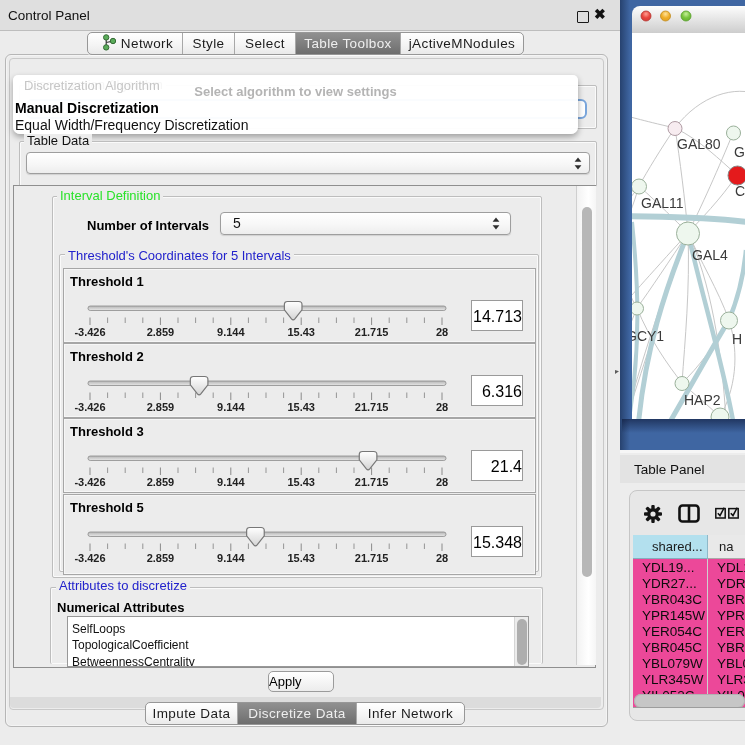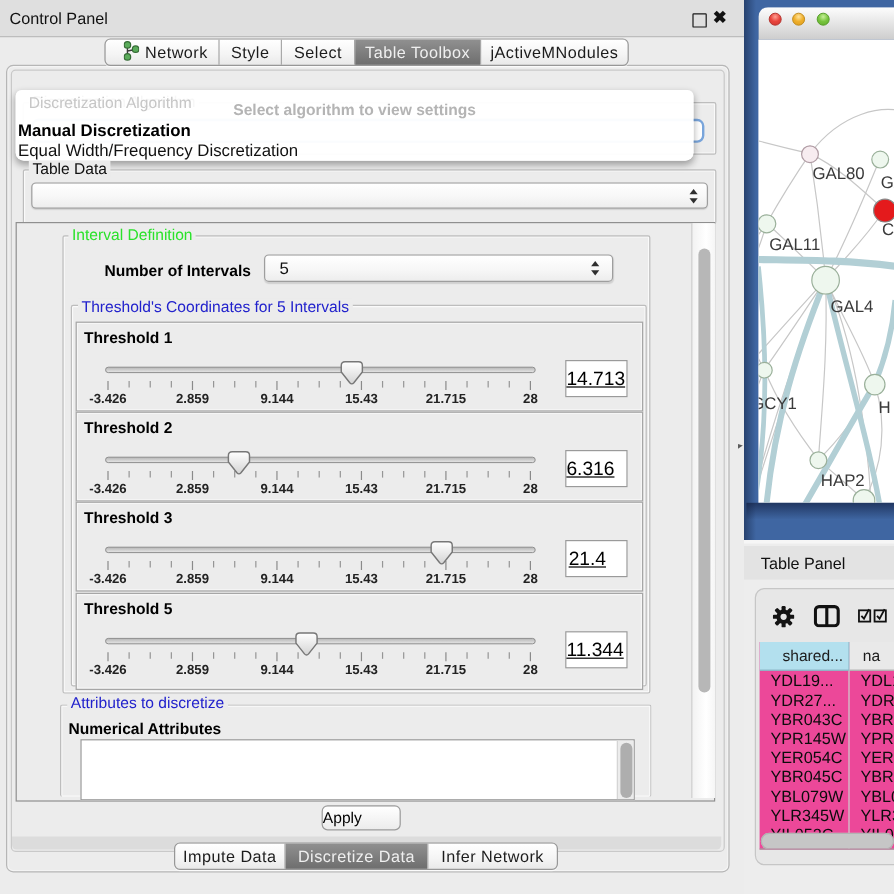--- a/index.html
+++ b/index.html
@@ -18,21 +18,21 @@
        background:linear-gradient(#ffffff,#f4f4f4 60%,#e9e9e9);display:flex;
        box-shadow:0 1px 0 rgba(255,255,255,0.6);}
   .seg .s{height:21px;line-height:21px;font-size:13.5px;letter-spacing:0.4px;color:#1c1c1c;text-align:center;
           border-right:1px solid #a8a8a8;white-space:nowrap;}
   .seg .s:last-child{border-right:none;}
   .seg .sel{background:linear-gradient(#909090,#6e6e6e);color:#efefef;}
   .tblock{position:absolute;left:63px;width:471px;height:71px;border:1px solid #a6a6a6;
           box-shadow:inset 0 0 0 1px #f6f6f6;background:#ececec;}
   .tlabel{position:absolute;left:6px;top:5px;font-size:13px;font-weight:bold;color:#000;}
   .vbox{position:absolute;left:407px;top:31px;width:52px;height:31px;border:1px solid #9a9a9a;
-        background:#fff;font-size:16px;text-align:right;padding-right:17px;box-sizing:border-box;line-height:31px;color:#000;text-decoration:underline;}
+        background:#fff;font-size:16px;text-align:right;padding-right:0;box-sizing:border-box;line-height:31px;color:#000;}
 </style>
 </head>
 <body>
 
 <div class="abs" style="left:0;top:0;width:620px;height:745px;background:#ececec;"></div>
 
 <div class="abs" style="left:0;top:0;width:620px;height:30px;background:#dfdfdf;border-bottom:1px solid #bdbdbd;"></div>
 <div class="abs" style="left:8px;top:8px;font-size:13.5px;color:#111;">Control Panel</div>
 <div class="abs" style="left:577px;top:11px;width:10px;height:10px;border:1.6px solid #1a1a1a;border-radius:1px;"></div>
 <div class="abs" style="left:594px;top:6px;font-size:14px;font-weight:bold;color:#111;">✖</div>
@@ -242,29 +242,30 @@
         <line x1="343.40000000000003" y1="23.5" x2="343.40000000000003" y2="29" stroke="#959595" stroke-width="1"></line>
         <line x1="361" y1="23.5" x2="361" y2="31" stroke="#8a8a8a" stroke-width="1"></line>
         <text x="9" y="42" text-anchor="middle" font-size="11" font-weight="bold" fill="#222">-3.426</text>
         <text x="79.4" y="42" text-anchor="middle" font-size="11" font-weight="bold" fill="#222">2.859</text>
         <text x="149.8" y="42" text-anchor="middle" font-size="11" font-weight="bold" fill="#222">9.144</text>
         <text x="220.20000000000002" y="42" text-anchor="middle" font-size="11" font-weight="bold" fill="#222">15.43</text>
         <text x="290.6" y="42" text-anchor="middle" font-size="11" font-weight="bold" fill="#222">21.715</text>
         <text x="361" y="42" text-anchor="middle" font-size="11" font-weight="bold" fill="#222">28</text>
      <path transform="translate(174.43753579838352,7.5)" d="M -8.8 3 Q -8.8 0 -5.6 0 L 5.6 0 Q 8.8 0 8.8 3 L 8.8 8.4 L 1.7 17.4 Q 0 19.4 -1.7 17.4 L -8.8 8.4 Z" fill="url(#tg)" stroke="#777" stroke-width="1.2"></path>
    </svg>
-   <div class="vbox">11.344</div>
+   <div class="vbox">15.348</div>
   </div>
   </div>
 
 
 <div class="etched abs" style="left:50px;top:587px;width:491px;height:76px;border-bottom:none;"></div>
 <div class="gtitle" style="left:56px;top:579px;color:#2222cc;">Attributes to discretize</div>
 <div class="abs" style="left:57px;top:600px;font-size:13px;font-weight:bold;color:#000;">Numerical Attributes</div>
 <div class="abs" style="left:67px;top:616px;width:460px;height:49px;border:1px solid #989898;background:#fff;overflow:hidden;">
+  <div style="position:absolute;left:4px;top:4px;font-size:12px;color:#111;line-height:16.4px;">SelfLoops<br>TopologicalCoefficient<br>BetweennessCentrality</div>
   <div style="position:absolute;right:0;top:0;width:13px;height:49px;background:#ececec;border-left:1px solid #d5d5d5;"></div>
   <div style="position:absolute;right:1.5px;top:1.5px;width:10px;height:46px;border-radius:5px;background:#aeaeae;"></div>
 </div>
 
 
 <div class="abs" style="left:268px;top:671px;width:64px;height:19px;border:1px solid #9b9b9b;border-radius:5px;background:linear-gradient(#ffffff,#ececec);text-align:left;line-height:19px;font-size:13px;color:#000;">Apply</div>
 
 
 <div class="seg" style="left:145px;top:702px;">
   <div class="s" style="width:91px;">Impute Data</div>

